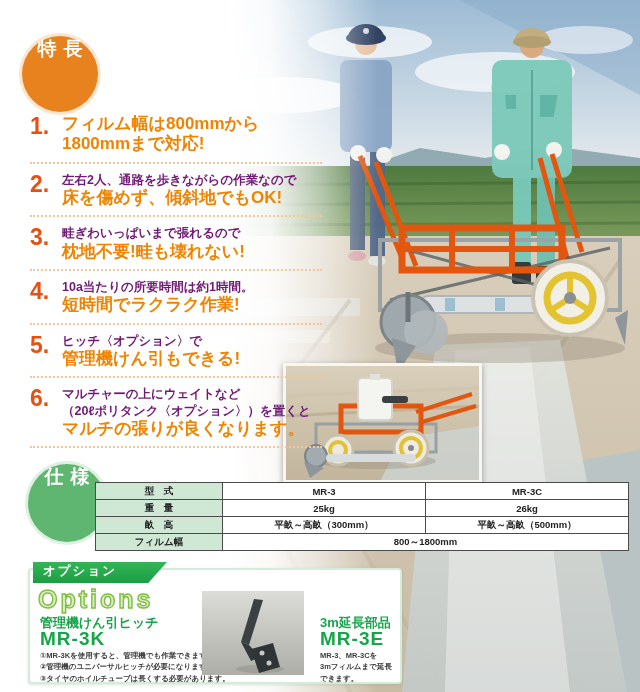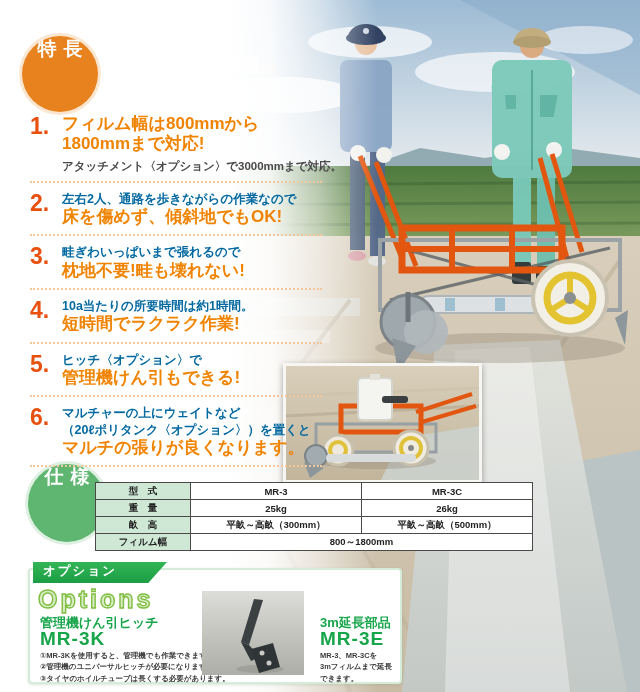--- a/index.html
+++ b/index.html
@@ -24,27 +24,27 @@
   .badge span{letter-spacing:7px;margin-right:-7px;font-size:19px;}
   .badge-feature{left:22px;top:36px;width:76px;height:76px;background:#e8821e;box-shadow:0 0 0 3px rgba(245,210,170,.55);}
   .badge-spec{left:28px;top:464px;width:78px;height:78px;background:#5fb671;box-shadow:0 0 0 3px rgba(200,230,205,.6);z-index:4;}
 
   
   .features{position:absolute;left:30px;top:106px;width:292px;z-index:5;}
   .feat-item{display:flex;padding:8px 0 7px 0;border-bottom:2px dotted #f3c79a;}
   .feat-num{flex:0 0 32px;font-size:23px;font-weight:800;color:#e8500f;line-height:1.05;}
   .feat-body{flex:1;}
   .line-hl{font-size:17px;font-weight:800;color:#f08300;line-height:1.2;white-space:nowrap;}
-  .line-dark{font-size:12.5px;font-weight:bold;color:#0369a1;line-height:1.3;white-space:nowrap;}
+  .line-dark{font-size:12.5px;font-weight:bold;color:#701a75;line-height:1.3;white-space:nowrap;}
   .line-sub{font-size:11.5px;font-weight:bold;color:#4a4a4a;margin-top:4px;white-space:nowrap;}
 
   
   .spec-table{position:absolute;left:95px;top:482px;border-collapse:collapse;z-index:5;
     font-size:9.5px;font-weight:bold;color:#222;}
-  .spec-table th,.spec-table td{border:1px solid #4a4a4a;height:16px;padding:0 4px;text-align:center;}
+  .spec-table th,.spec-table td{border:1px solid #4a4a4a;height:16px;padding:0 20px;text-align:center;}
   .spec-table th{width:86px;background:#cfe8d5;font-weight:bold;}
   .spec-table td{width:162px;background:#ffffff;}
 
   
   .options-panel{position:absolute;left:28px;top:568px;width:370px;height:112px;background:#fff;
     border:2px solid #d6ecda;border-radius:4px;z-index:5;box-shadow:0 1px 3px rgba(120,150,120,.25);}
   .opt-ribbon{position:absolute;left:3px;top:-8px;width:134px;height:21px;
     background:linear-gradient(#33b556,#1b9e44);
     clip-path:polygon(0 0,100% 0,86% 100%,0 100%);
     color:#fff;font-weight:bold;font-size:12.5px;line-height:21px;padding-left:10px;box-sizing:border-box;letter-spacing:2px;font-family:Liberation Mono, monospace;}
@@ -218,21 +218,20 @@
   <div class="badge badge-feature">
     <span>特長</span>
   </div>
 
   <div class="features">
     <div class="feat-item">
       <div class="feat-num">1.</div>
       <div class="feat-body">
         <div class="line-hl">フィルム幅は800mmから</div>
         <div class="line-hl">1800mmまで対応!</div>
-        <div class="line-sub">アタッチメント〈オプション〉で3000mmまで対応。</div>
       </div>
     </div>
     <div class="feat-item">
       <div class="feat-num">2.</div>
       <div class="feat-body">
         <div class="line-dark">左右2人、通路を歩きながらの作業なので</div>
         <div class="line-hl">床を傷めず、傾斜地でもOK!</div>
       </div>
     </div>
     <div class="feat-item">

